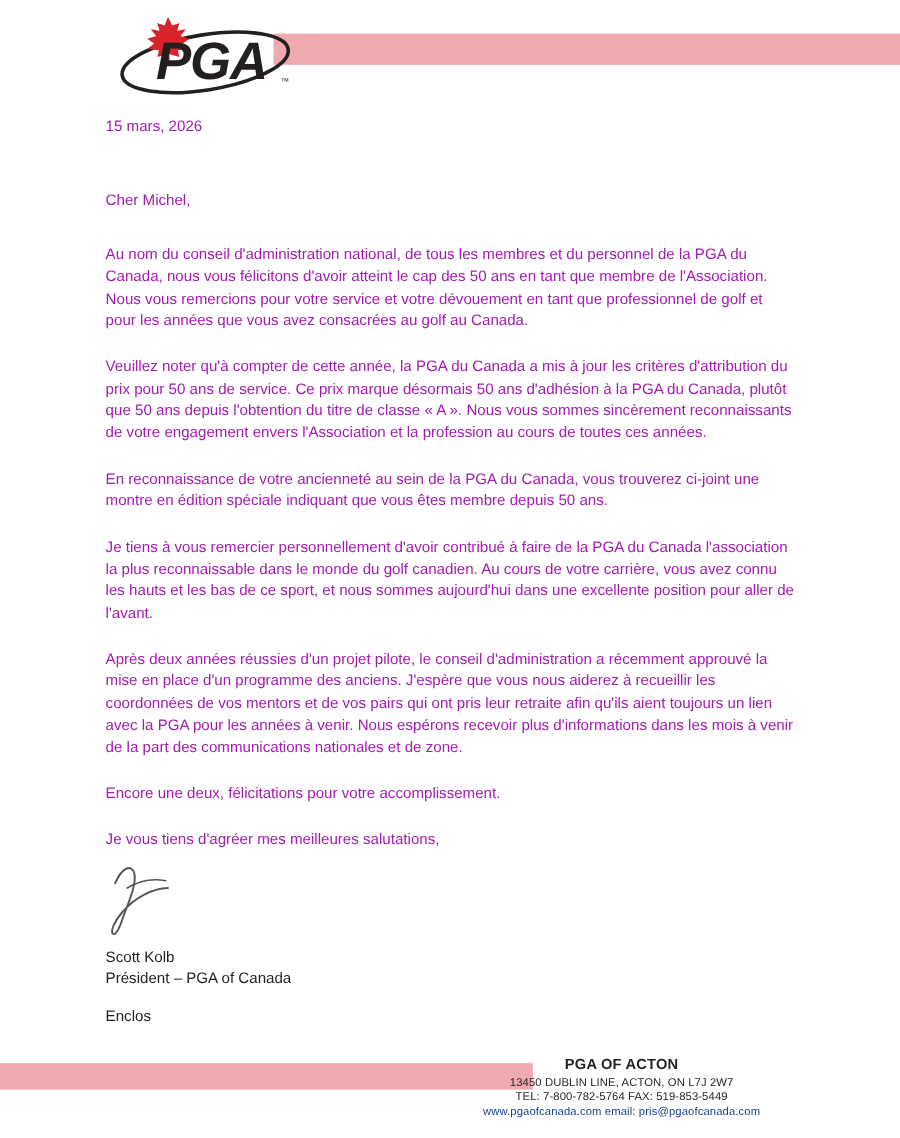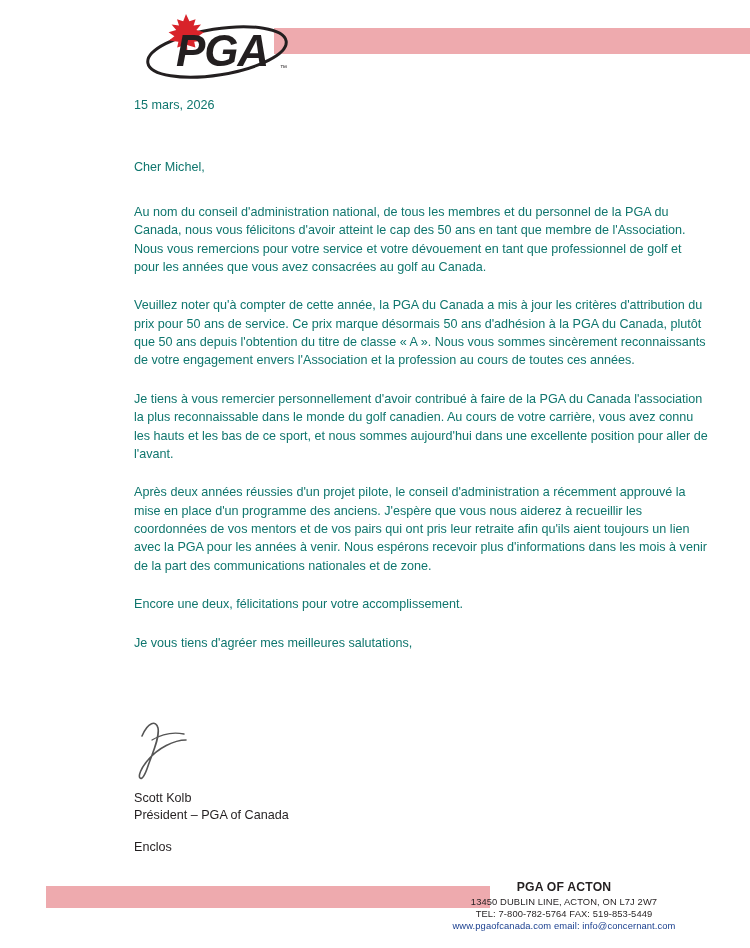--- a/index.html
+++ b/index.html
@@ -13,21 +13,20 @@
     font-family: "Liberation Sans", sans-serif;
     color: #231f20;
     position: relative;
     overflow: hidden;
   }
 
   .page {
     position: relative;
     width: 622px;
     height: 948px;
-    margin-left: 46px;
   }
 
   
   .header {
     position: absolute;
     top: 0;
     left: 0;
     width: 750px;
     height: 88px;
   }
@@ -49,21 +48,21 @@
   .logo svg { display: block; }
 
   
   .letter {
     position: absolute;
     left: 88px;
     top: 96px;
     width: 574px;
     font-size: 12.6px;
     line-height: 1.46;
-    color: #0f766e;
+    color: #a21caf;
   }
   .letter .date {
     margin: 0 0 44px 0;
   }
   .letter .salutation {
     margin: 0 0 26px 0;
   }
   .letter p.para {
     margin: 0 0 20px 0;
     text-align: left;
@@ -157,20 +156,21 @@
         <text x="138" y="62" font-size="7" fill="#231f20" font-family="Liberation Sans, sans-serif">™</text>
       </svg>
     </div>
   </div>
 
   <div class="letter">
     <p class="date">15 mars, 2026</p>
     <p class="salutation">Cher Michel,</p>
     <p class="para">Au nom du conseil d'administration national, de tous les membres et du personnel de la PGA du Canada, nous vous félicitons d'avoir atteint le cap des 50 ans en tant que membre de l'Association. Nous vous remercions pour votre service et votre dévouement en tant que professionnel de golf et pour les années que vous avez consacrées au golf au Canada.</p>
     <p class="para">Veuillez noter qu'à compter de cette année, la PGA du Canada a mis à jour les critères d'attribution du prix pour 50 ans de service. Ce prix marque désormais 50 ans d'adhésion à la PGA du Canada, plutôt que 50 ans depuis l'obtention du titre de classe « A ». Nous vous sommes sincèrement reconnaissants de votre engagement envers l'Association et la profession au cours de toutes ces années.</p>
+    <p class="para">En reconnaissance de votre ancienneté au sein de la PGA du Canada, vous trouverez ci-joint une montre en édition spéciale indiquant que vous êtes membre depuis 50 ans.</p>
     <p class="para">Je tiens à vous remercier personnellement d'avoir contribué à faire de la PGA du Canada l'association la plus reconnaissable dans le monde du golf canadien. Au cours de votre carrière, vous avez connu les hauts et les bas de ce sport, et nous sommes aujourd'hui dans une excellente position pour aller de l'avant.</p>
     <p class="para">Après deux années réussies d'un projet pilote, le conseil d'administration a récemment approuvé la mise en place d'un programme des anciens. J'espère que vous nous aiderez à recueillir les coordonnées de vos mentors et de vos pairs qui ont pris leur retraite afin qu'ils aient toujours un lien avec la PGA pour les années à venir. Nous espérons recevoir plus d'informations dans les mois à venir de la part des communications nationales et de zone.</p>
     <p class="para">Encore une deux, félicitations pour votre accomplissement.</p>
     <p class="para">Je vous tiens d'agréer mes meilleures salutations,</p>
   </div>
 
   <div class="signature-block">
     <div class="sig-mark">
       <svg viewBox="0 0 120 72" width="120" height="72" aria-hidden="true">
         <path d="M8 26 C14 12, 22 10, 24 18 C26 28, 18 44, 14 56 C11 65, 8 70, 6 68 C4 66, 7 58, 14 50 C24 38, 40 30, 52 30" fill="none" stroke="#555" stroke-width="1.6" stroke-linecap="round"></path>
@@ -182,17 +182,17 @@
   </div>
 
   <div class="enclos">Enclos</div>
 
   <div class="footer">
     <div class="footer-bar"></div>
     <div class="footer-text">
       <p class="footer-title">PGA OF ACTON</p>
       <p class="footer-line">13450 DUBLIN LINE, ACTON, ON L7J 2W7</p>
       <p class="footer-line">TEL: 7-800-782-5764     FAX: 519-853-5449</p>
-      <p class="footer-line web">www.pgaofcanada.com    email: info@concernant.com</p>
+      <p class="footer-line web">www.pgaofcanada.com    email: pris@pgaofcanada.com</p>
     </div>
   </div>
 
 </div>
 
 </body></html>

